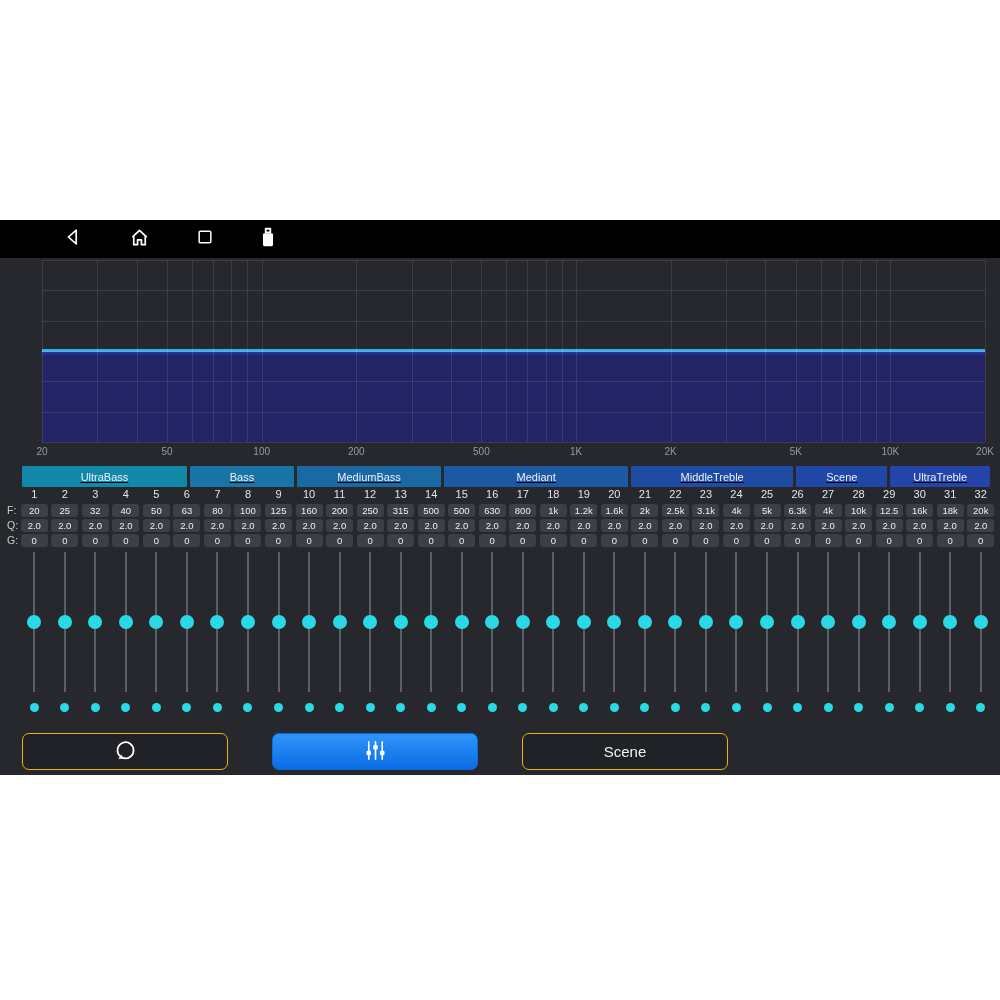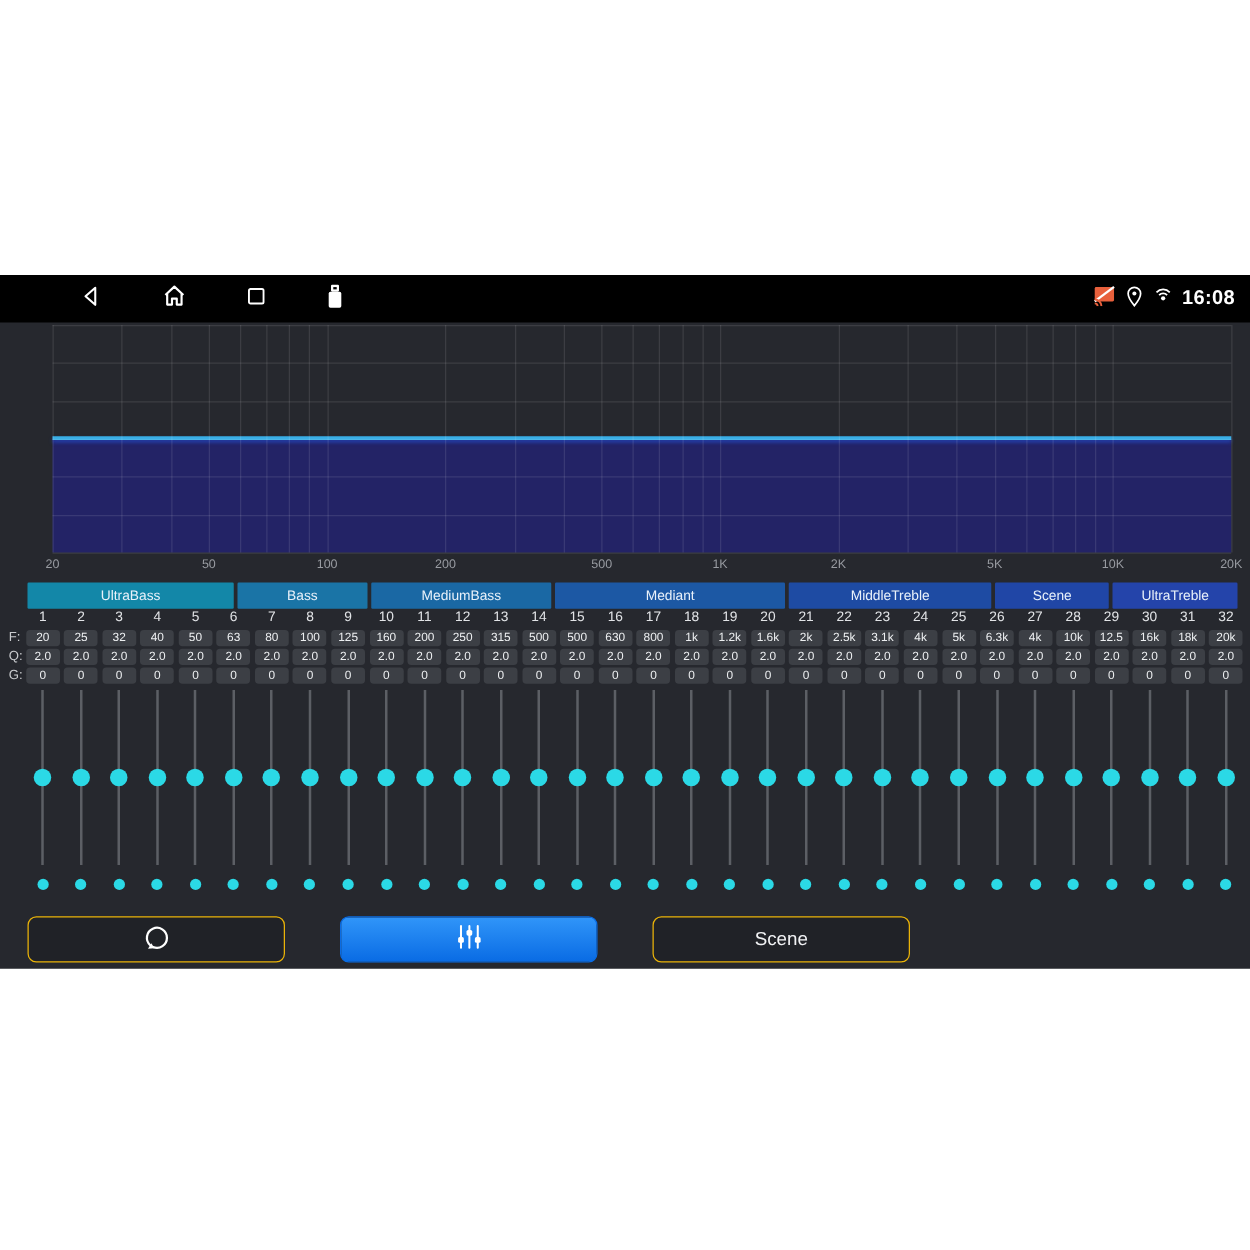--- a/index.html
+++ b/index.html
@@ -19,21 +19,21 @@
   .gridv { position:absolute; top:0; bottom:0; width:1px; background:rgba(255,255,255,0.10); }
   .gridh { position:absolute; left:0; right:0; height:1px; background:rgba(255,255,255,0.10); }
   .zero { position:absolute; left:0; width:100%; height:3px; margin-top:-2px; background:#38aee6;
           box-shadow:0 2px 3px rgba(35,80,215,.65); }
   .ylabels { position:absolute; left:0; top:40px; width:38px; height:182px; }
   .ylab { position:absolute; right:4px; transform:translateY(-50%); color:#989ba1; font-size:9.5px; }
   .xlabels { position:absolute; left:42px; top:226px; width:943px; height:13px; }
   .xlab { position:absolute; top:0; transform:translateX(-50%); color:#989ba1; font-size:10px; }
 
   
-  .bands { position:absolute; left:22px; top:246px; width:968px; height:21px; display:flex; gap:3px; }
+  .bands { position:absolute; left:22px; top:246px; width:968px; height:21px; display:flex; gap:3px;text-decoration:underline; }
   .band { color:#e9f1fa; font-size:11px; display:flex; align-items:center; justify-content:center;
           border-radius:1px; min-width:0; }
 
   
   .rownums { position:absolute; left:19px; top:268px; width:977px; height:13px; display:flex; }
   .rownums span { flex:1; text-align:center; color:#e2e4e7; font-size:11px; line-height:13px; }
   .chiprow { position:absolute; left:19px; width:977px; height:13px; display:flex; }
   .cell { flex:1; display:flex; justify-content:center; }
   .chip { width:27px; height:13px; line-height:13px; background:#3c3f45; border-radius:3px;
           color:#edeff1; font-size:9.5px; text-align:center; }
@@ -78,43 +78,20 @@
               <rect x="5" y="5" width="14" height="14" rx="1.5" fill="none" stroke="#fff" stroke-width="1.8"></rect>
             </svg>
         </span>
         <span>
           <svg width="18" height="22" viewBox="0 0 18 24">
               <rect x="5.5" y="2" width="7" height="6" rx="1" fill="#fff"></rect>
               <rect x="3.5" y="8" width="11" height="14" rx="1.5" fill="#fff"></rect>
               <rect x="7.5" y="4" width="3" height="2" fill="#000"></rect>
             </svg>
         </span>
-      </div>
-      <div class="status-right">
-        <span>
-          <svg width="19" height="17" viewBox="0 0 24 22">
-              <rect x="2" y="2" width="20" height="15" rx="1.5" fill="#e8603c"></rect>
-              <path d="M2 17 L22 2" stroke="#fff" stroke-width="2.4"></path>
-              <path d="M2 15 a7 7 0 0 1 7 7 M2 19 a3 3 0 0 1 3 3" fill="none" stroke="#e8603c" stroke-width="2"></path>
-            </svg>
-        </span>
-        <span>
-          <svg width="15" height="18" viewBox="0 0 24 28">
-              <path d="M12 26 C12 26 4 16.5 4 10.5 A8 8 0 0 1 20 10.5 C20 16.5 12 26 12 26 Z" fill="none" stroke="#fff" stroke-width="2.2"></path>
-              <circle cx="12" cy="10.5" r="2.6" fill="#fff"></circle>
-            </svg>
-        </span>
-        <span>
-          <svg width="17" height="17" viewBox="0 0 24 24">
-              <circle cx="12" cy="15" r="2.4" fill="#fff"></circle>
-              <path d="M7.5 11.5 a6.2 6.2 0 0 1 9 0" fill="none" stroke="#fff" stroke-width="2"></path>
-              <path d="M4.5 8.2 a10.5 10.5 0 0 1 15 0" fill="none" stroke="#fff" stroke-width="2"></path>
-            </svg>
-        </span>
-        <span class="time">16:08</span>
       </div>
     </div>
 
     <div class="plot">
       <div class="fill" style="top: 50%; background: rgb(35, 35, 102);"></div>
       <div class="zero" style="top: 50%; background: rgb(56, 174, 230);"></div>
     <div class="gridv" style="left: 0%;"></div>
         <div class="gridv" style="left: 5.86971%;"></div>
         <div class="gridv" style="left: 10.0343%;"></div>
         <div class="gridv" style="left: 13.2647%;"></div>

